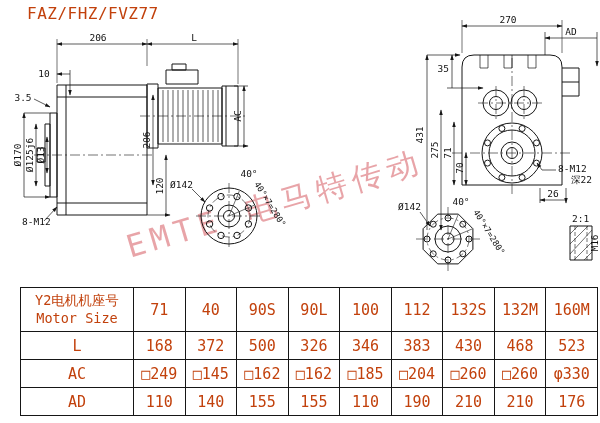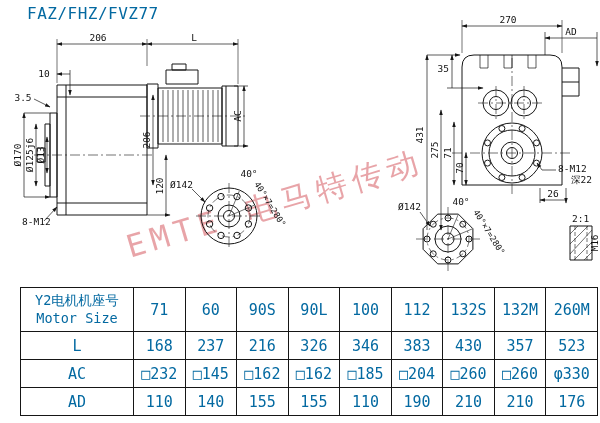--- a/index.html
+++ b/index.html
@@ -1,18 +1,18 @@
 <!DOCTYPE html>
 <html><head>
 <meta charset="utf-8">
 <style>
   *{box-sizing:border-box}
   body{margin:0;background:#fff}
   .page{position:relative;width:600px;height:423px;background:#fff;overflow:hidden;
-        font-family:"DejaVu Sans Mono","Liberation Mono",monospace;color:#0369a1}
+        font-family:"DejaVu Sans Mono","Liberation Mono",monospace;color:#c2410c}
   .title{position:absolute;left:27px;top:4px;font-size:16px;letter-spacing:.5px;white-space:nowrap}
   svg.drawing{position:absolute;left:0;top:0}
   svg.drawing text{font-family:"DejaVu Sans Mono","Liberation Mono",monospace;font-size:9.5px;
         fill:#111;stroke:none}
   table.dims{position:absolute;left:20px;top:287px;width:578px;border-collapse:collapse;
         table-layout:fixed;background:#fff}
   .dims th,.dims td{border:1.6px solid #161616;text-align:center;font-weight:400;
         font-size:15px;padding:0;height:28px;overflow:hidden}
   .dims tr.hdr th{height:44px}
   .dims .hcell{font-size:13.5px;line-height:1.3}
@@ -200,44 +200,44 @@
         <col>
         <col>
     </colgroup>
     <tbody>
       <tr class="hdr">
         <th>
           <div class="hcell">Y2电机机座号</div>
           <div class="hcell">Motor Size</div>
         </th>
         <th>71</th>
-        <th>60</th>
+        <th>40</th>
         <th>90S</th>
         <th>90L</th>
         <th>100</th>
         <th>112</th>
         <th>132S</th>
         <th>132M</th>
-        <th>260M</th>
+        <th>160M</th>
       </tr>
       <tr>
         <th>L</th>
         <td>168</td>
-        <td>237</td>
-        <td>216</td>
+        <td>372</td>
+        <td>500</td>
         <td>326</td>
         <td>346</td>
         <td>383</td>
         <td>430</td>
-        <td>357</td>
+        <td>468</td>
         <td>523</td>
       </tr>
       <tr>
         <th>AC</th>
-        <td>□232</td>
+        <td>□249</td>
         <td>□145</td>
         <td>□162</td>
         <td>□162</td>
         <td>□185</td>
         <td>□204</td>
         <td>□260</td>
         <td>□260</td>
         <td>φ330</td>
       </tr>
       <tr>

